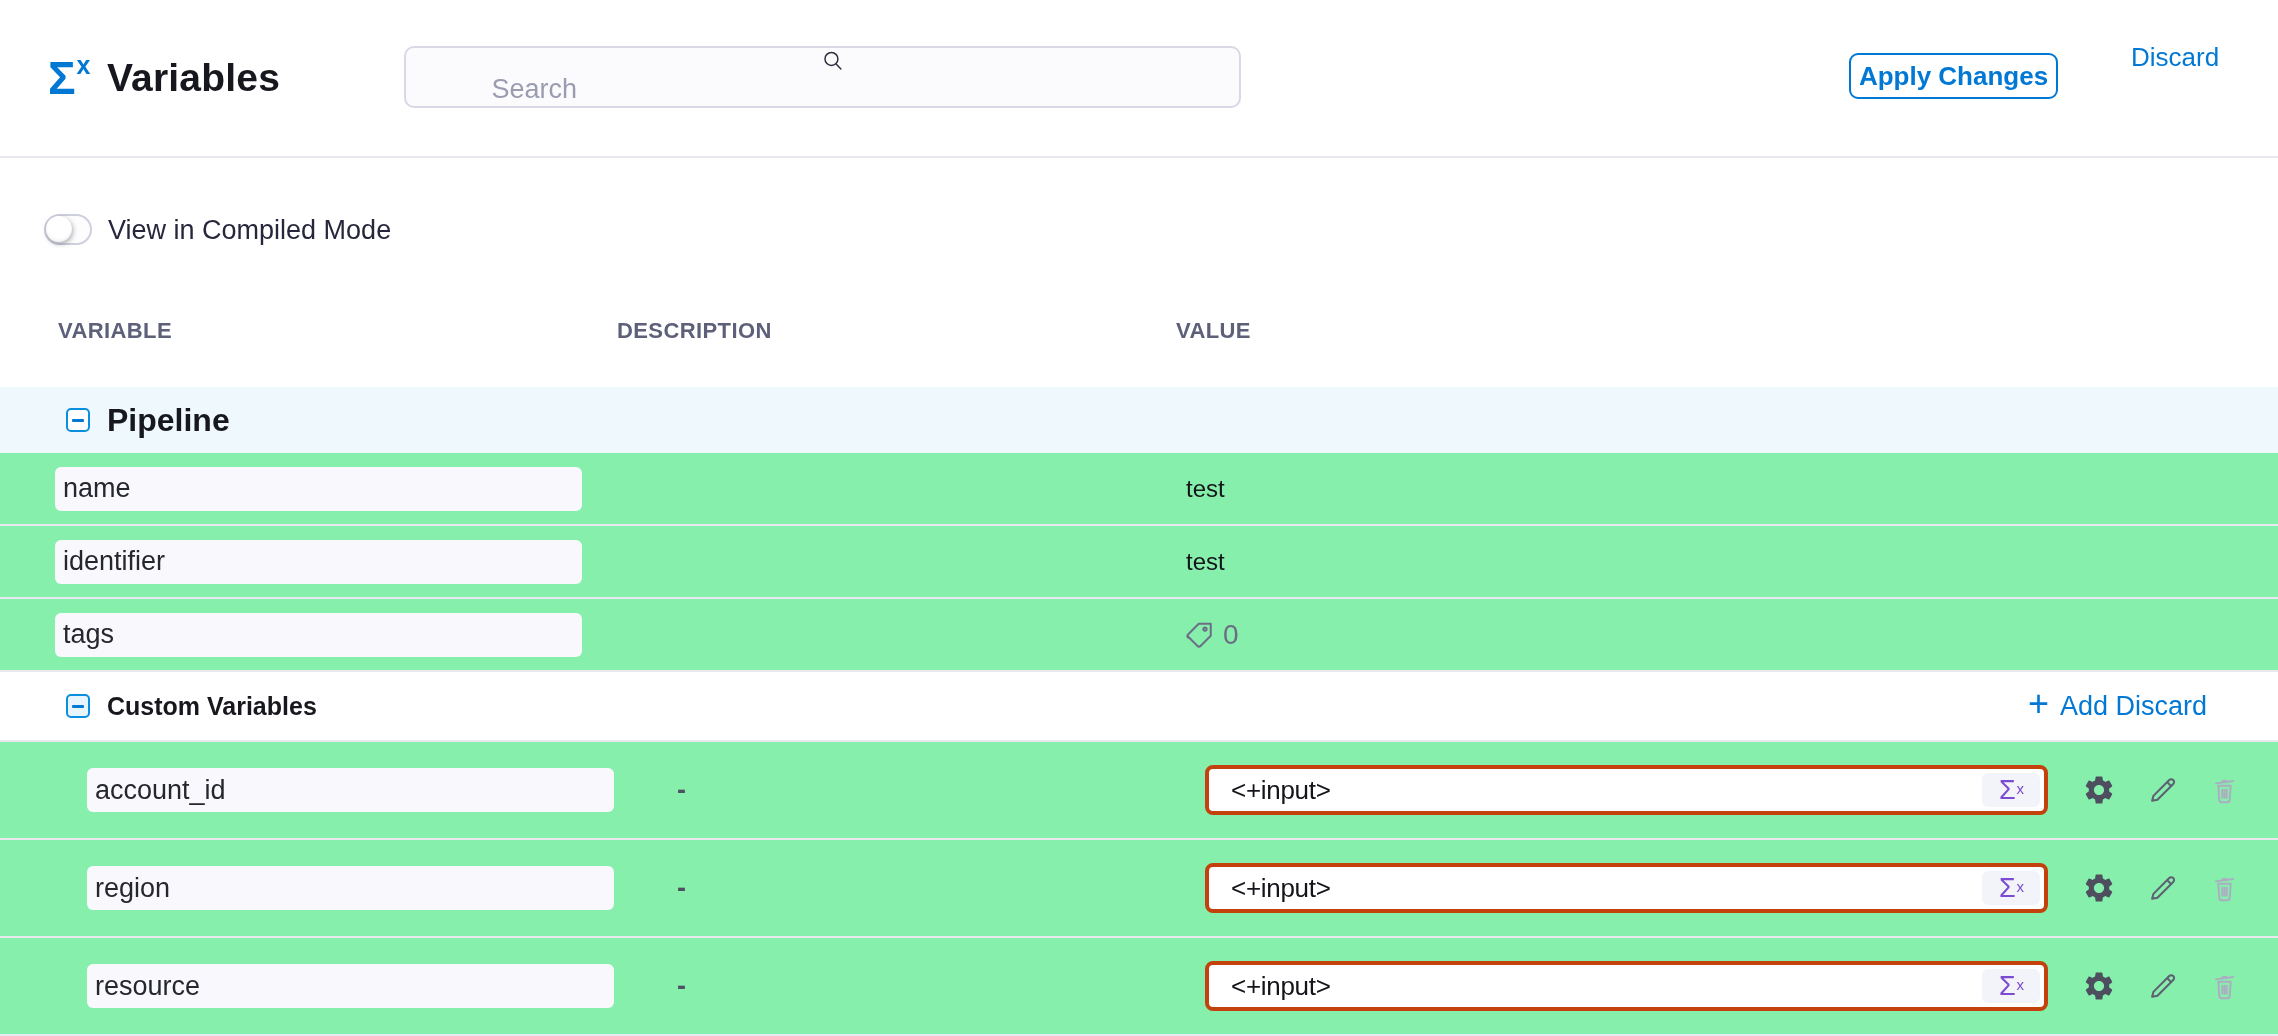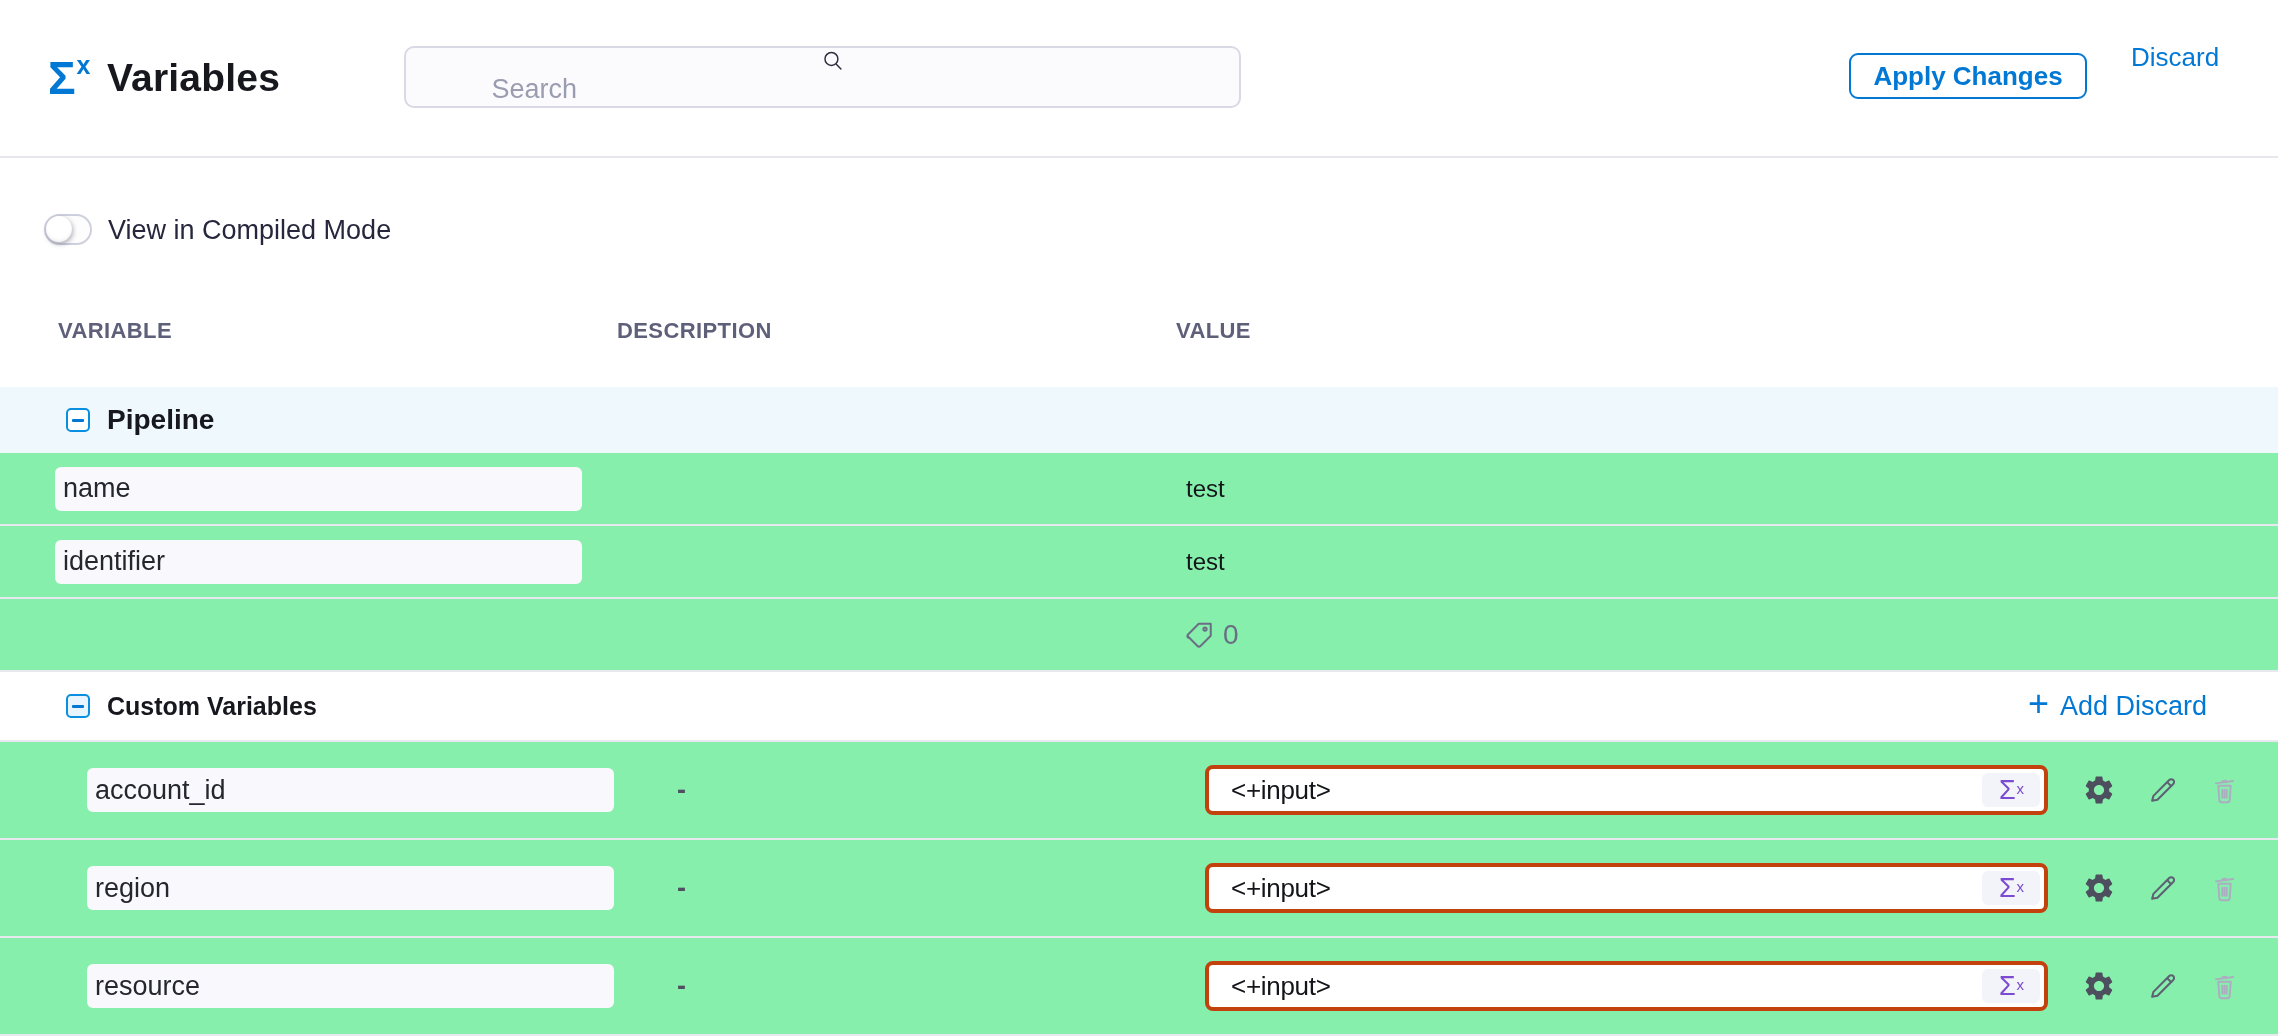--- a/index.html
+++ b/index.html
@@ -16,21 +16,21 @@
           font-weight:700; color:#0278D5; font-size:46px; line-height:1; }
   .logo sup { font-size:25px; font-weight:700; position:relative; top:-4px; left:1px; }
   .page-title { position:absolute; left:107px; top:50%; transform:translateY(-50%);
                 margin:0; font-size:39px; font-weight:700; color:#17171E; letter-spacing:.2px; }
   .search-box { position:absolute; left:404px; top:46px; width:837px; height:62px;
                 border:2px solid #D8D9E4; border-radius:10px; background:#FBFBFE;
                 display:flex; align-items:center; padding-left:20px;flex-direction:column; }
   .search-input { border:none; outline:none; background:transparent; font-family:inherit;
                   font-size:27px; color:#1d1e23; margin-left:14px; width:700px; }
   .search-input::placeholder { color:#9A9CB0; }
-  .apply-btn { position:absolute; left:1849px; top:53px; width:238px; height:46px;
+  .apply-btn { position:absolute; left:1849px; top:53px; width:209px; height:46px;
                border:2px solid #0278D5; border-radius:9px; background:#fff;
                color:#0278D5; font-size:26px; font-weight:600; font-family:inherit;
                display:flex; align-items:center; justify-content:center; cursor:pointer; }
   .discard-link { position:absolute; left:2131px; top:0; height:114px; display:flex;
                   align-items:center; font-size:26px; color:#0278D5; font-weight:500;
                   cursor:pointer; text-decoration:none; }
 
   
   .toggle-row { position:relative; height:32px; margin-top:56px; }
   .toggle { position:absolute; left:44px; top:0; width:48px; height:31px;
@@ -52,21 +52,21 @@
   .section-row { position:relative; height:66px; }
   .section-row.pipeline { background:#EFF9FD; }
   .section-row.custom   { height:70px; border-bottom:2px solid #E8E8F1; background:#fff; }
   .collapse-box { position:absolute; left:66px; top:50%; transform:translateY(-50%);
                   width:24px; height:24px; border:2px solid #0A8FE0; border-radius:5px;
                   background:#fff; cursor:pointer; }
   .section-row.custom .collapse-box { background:#E9F5FE; }
   .collapse-box::after { content:""; position:absolute; left:4px; right:4px; top:50%;
                          height:3px; margin-top:-1.5px; background:#0278D5; border-radius:1px; }
   .section-title { position:absolute; left:107px; top:50%; transform:translateY(-50%);
-                   font-size:28px; font-weight:700; color:#17171E; }
+                   font-size:32px; font-weight:700; color:#17171E; }
   .section-row.custom .section-title { font-size:25px; font-weight:600; }
   .add-variable { position:absolute; right:71px; top:50%; transform:translateY(-50%);
                   display:flex; align-items:center; gap:11px; color:#0278D5;
                   font-size:27px; font-weight:500; cursor:pointer; }
   .add-variable .plus { font-size:36px; font-weight:400; line-height:1; margin-top:-4px; }
 
   .data-row { position:relative; border-bottom:2px solid #E8E8F1; background:#86efac; }
   .data-row.lvl1 { height:73px; }
   .data-row.lvl2 { height:98px; }
   .var-chip { position:absolute; left:55px; top:50%; transform:translateY(-50%);
@@ -137,20 +137,21 @@
       </span>
     </div>
     <div class="data-row lvl1">
       <span class="var-chip">identifier</span>
       <span class="cell-desc"></span>
       <span class="cell-value">
         <span class="value-text">test</span>
       </span>
     </div>
     <div class="data-row lvl1">
+      <span class="var-chip">tags</span>
       <span class="cell-desc"></span>
       <span class="cell-value">
         <span class="tag-wrap">
           <svg width="30" height="30" viewBox="0 0 24 24" fill="none" stroke="#6B6D85" stroke-width="1.6" stroke-linejoin="round">
             <g transform="scale(-1,1) translate(-24,0)">
               <path d="M20.6 13.4l-7.2 7.2a2 2 0 0 1-2.8 0L2.6 12.6V3h9.6l8.4 8.4a2 2 0 0 1 0 2.8z"></path>
               <circle cx="7.2" cy="7.2" r="1.3"></circle>
             </g>
           </svg>
           <span>0</span>

